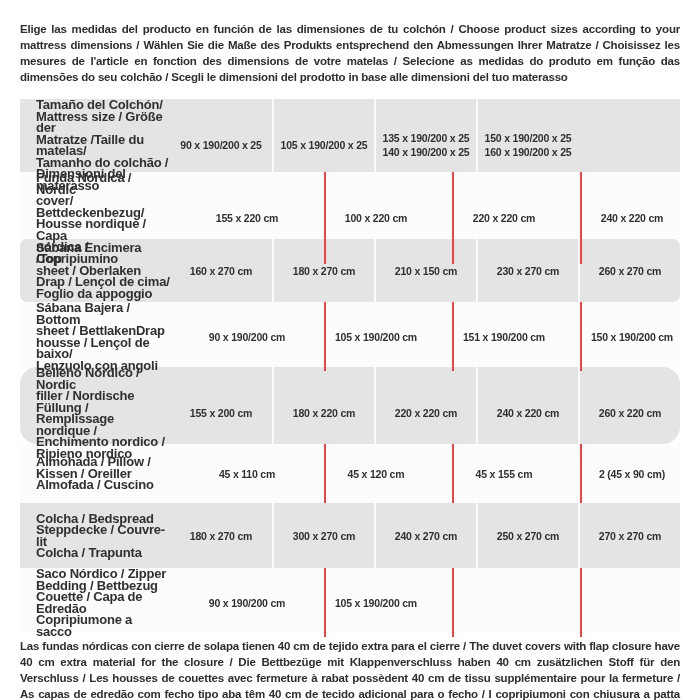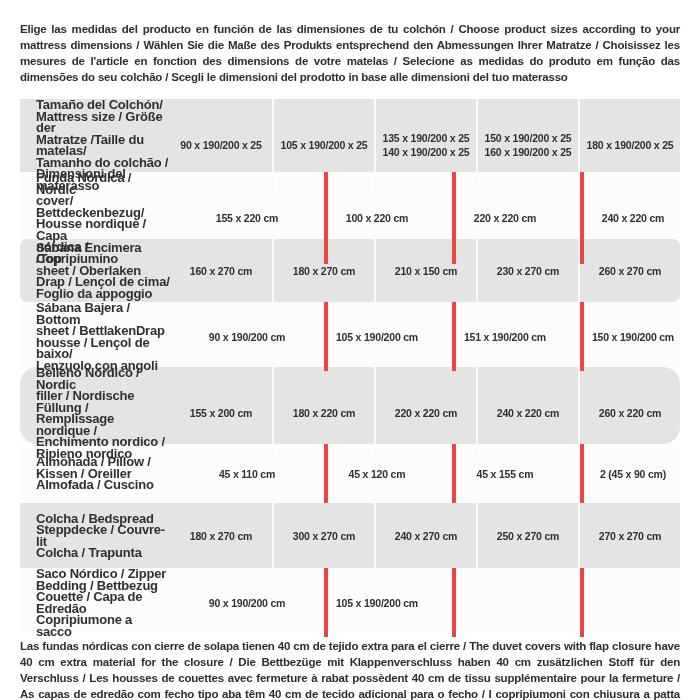--- a/index.html
+++ b/index.html
@@ -64,21 +64,21 @@
     font-size: 13px;
     line-height: 11.5px;
     padding-left: 16px;
   }
   .cell.value {
     text-align: center;
     font-size: 10.5px;
     line-height: 14px;
   }
   .row.shaded .cell.sep { border-left: 2px solid #fafafa; }
-  .row.light  .cell.sep { border-left: 4px solid #ef4444; }
+  .row.light  .cell.sep { border-left: 2px solid #ef4444; }
   .footnote { margin-top: 6px; }
 </style>
 </head>
 <body>
 
 <div class="page">
 
   <p class="intro">Elige las medidas del producto en función de las dimensiones de tu colchón / Choose product sizes according to your mattress dimensions / Wählen Sie die Maße des Produkts entsprechend den Abmessungen Ihrer Matratze / Choisissez les mesures de l'article en fonction des dimensions de votre matelas / Selecione as medidas do produto em função das dimensões do seu colchão / Scegli le dimensioni del prodotto in base alle dimensioni del tuo materasso</p>
 
   <div class="size-table">
@@ -88,21 +88,20 @@
 Mattress size / Größe der
 Matratze /Taille du matelas/
 Tamanho do colchão /
 Dimensioni del materasso</div>
       <div class="cell value">90 x 190/200 x 25</div>
       <div class="cell value sep">105 x 190/200 x 25</div>
       <div class="cell value sep">135 x 190/200 x 25
 140 x 190/200 x 25</div>
       <div class="cell value sep">150 x 190/200 x 25
 160 x 190/200 x 25</div>
-      <div class="cell value sep">180 x 190/200 x 25</div>
     </div>
 
     <div class="row light">
       <div class="cell label">Funda Nórdica /  Nordic
 cover/ Bettdeckenbezug/
 Housse nordique  / Capa
 nórdica / Copripiumino</div>
       <div class="cell value">155 x 220 cm</div>
       <div class="cell value sep">100 x 220 cm</div>
       <div class="cell value sep">220 x 220 cm</div>

